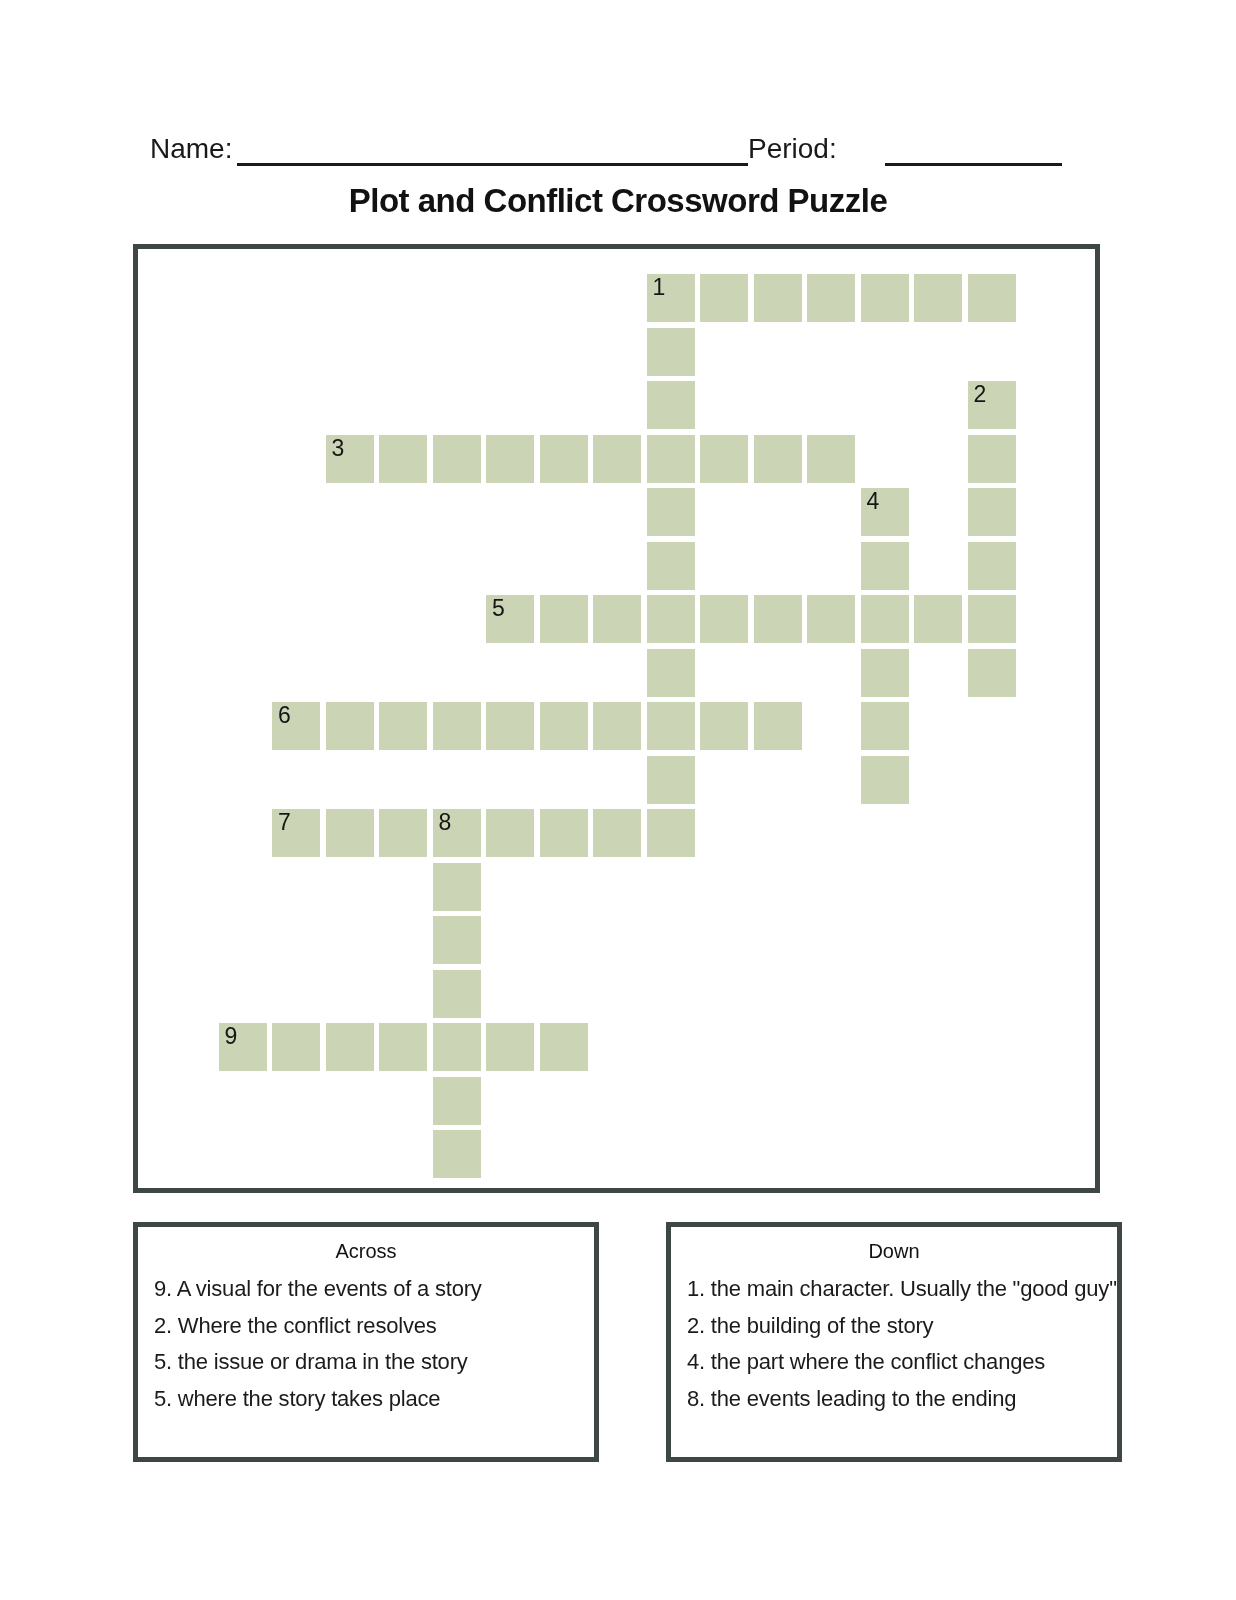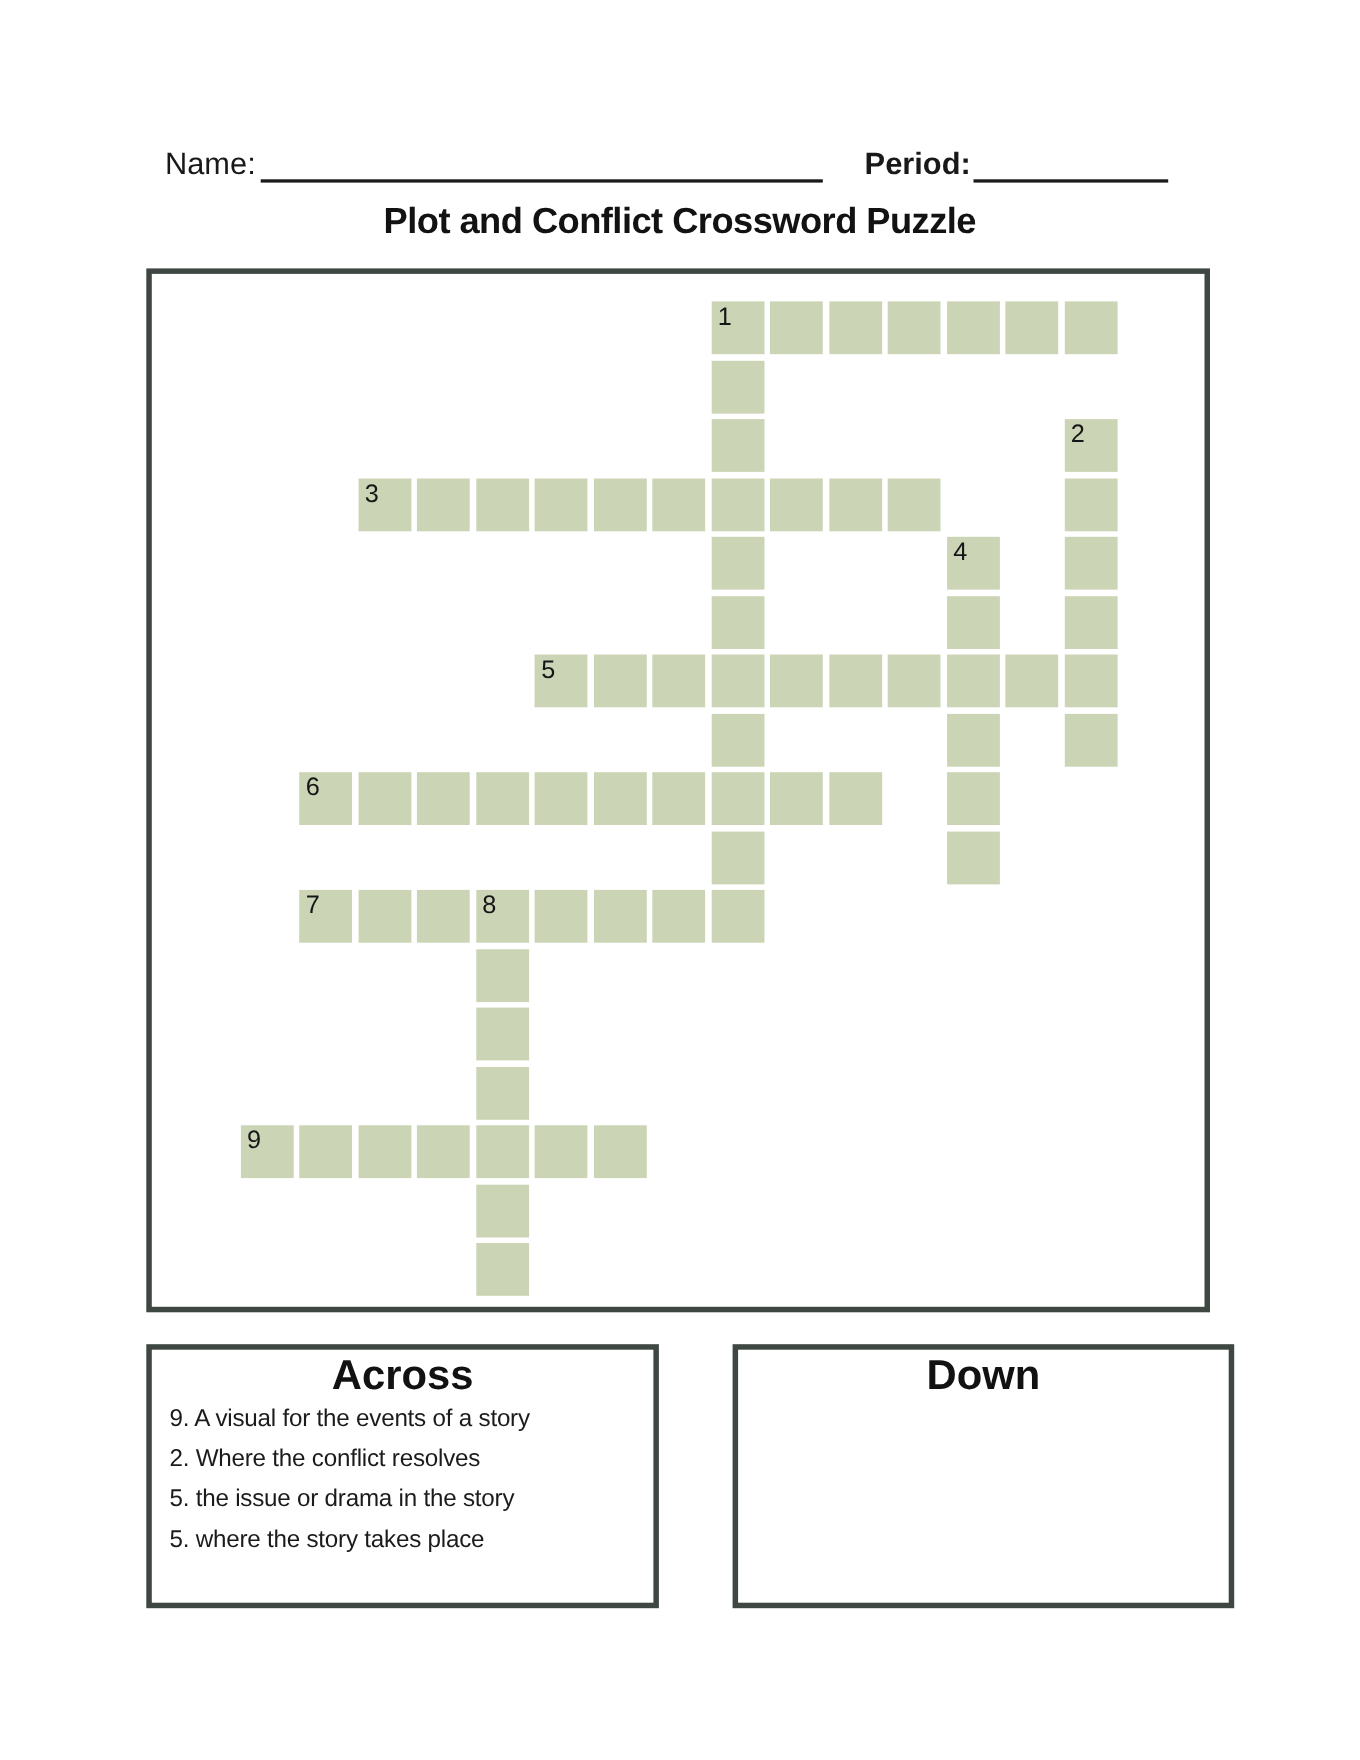--- a/index.html
+++ b/index.html
@@ -11,21 +11,21 @@
     position: relative;
     overflow: hidden;
   }
 
   
   #name-label, #period-label {
     position: absolute; top: 133px;
     font-size: 28px; line-height: 32px; color: var(--text, #191919);
   }
   #name-label { left: 150px; }
-  #period-label { left: 786px; font-weight: bold; }
+  #period-label { left: 748px; }
   .blank-line {
     position: absolute; top: 163px; height: 0;
     border-bottom: 3px solid var(--line, #1a1a1a);
   }
   #name-line { left: 237px; width: 511px; }
   #period-line { left: 885px; width: 177px; }
 
   #page-title {
     position: absolute; left: 0; top: 182px; width: 1236px; margin: 0;
     text-align: center;
@@ -54,21 +54,21 @@
   .clue-box {
     position: absolute; top: 1222px; height: 230px;
     border: 5px solid var(--box-border, #3f4742);
     background: #ffffff;
   }
   #across-box { left: 133px; width: 456px; }
   #down-box   { left: 666px; width: 446px; }
   .clue-heading {
     margin: 7px 0 0 0;
     text-align: center;
-    font-size: 38px; line-height: 34px; font-weight: bold;
+    font-size: 20px; line-height: 34px; font-weight: normal;
     color: #121212;
   }
   .clue-list {
     padding: 3px 0 0 16px;
     font-size: 22px; line-height: 36.5px; letter-spacing: -0.2px;
     color: #1b1b1b;
   }
   .clue { white-space: nowrap; }
   .clue.wrap { white-space: normal; }
 </style>
@@ -179,13 +179,19 @@
   <div class="clue-heading">Across</div>
   <div class="clue-list">
       <div class="clue">9. A visual for the events of a story</div>
       <div class="clue">2. Where the conflict resolves</div>
       <div class="clue">5. the issue or drama in the story</div>
       <div class="clue">5. where the story takes place</div>
     </div>
 </div>
 <div id="down-box" class="clue-box">
   <div class="clue-heading">Down</div>
+  <div class="clue-list">
+      <div class="clue wrap">1. the main character. Usually the "good guy"</div>
+      <div class="clue">2. the building of the story</div>
+      <div class="clue">4. the part where the conflict changes</div>
+      <div class="clue">8. the events leading to the ending</div>
+    </div>
 </div>
 
 </body></html>

